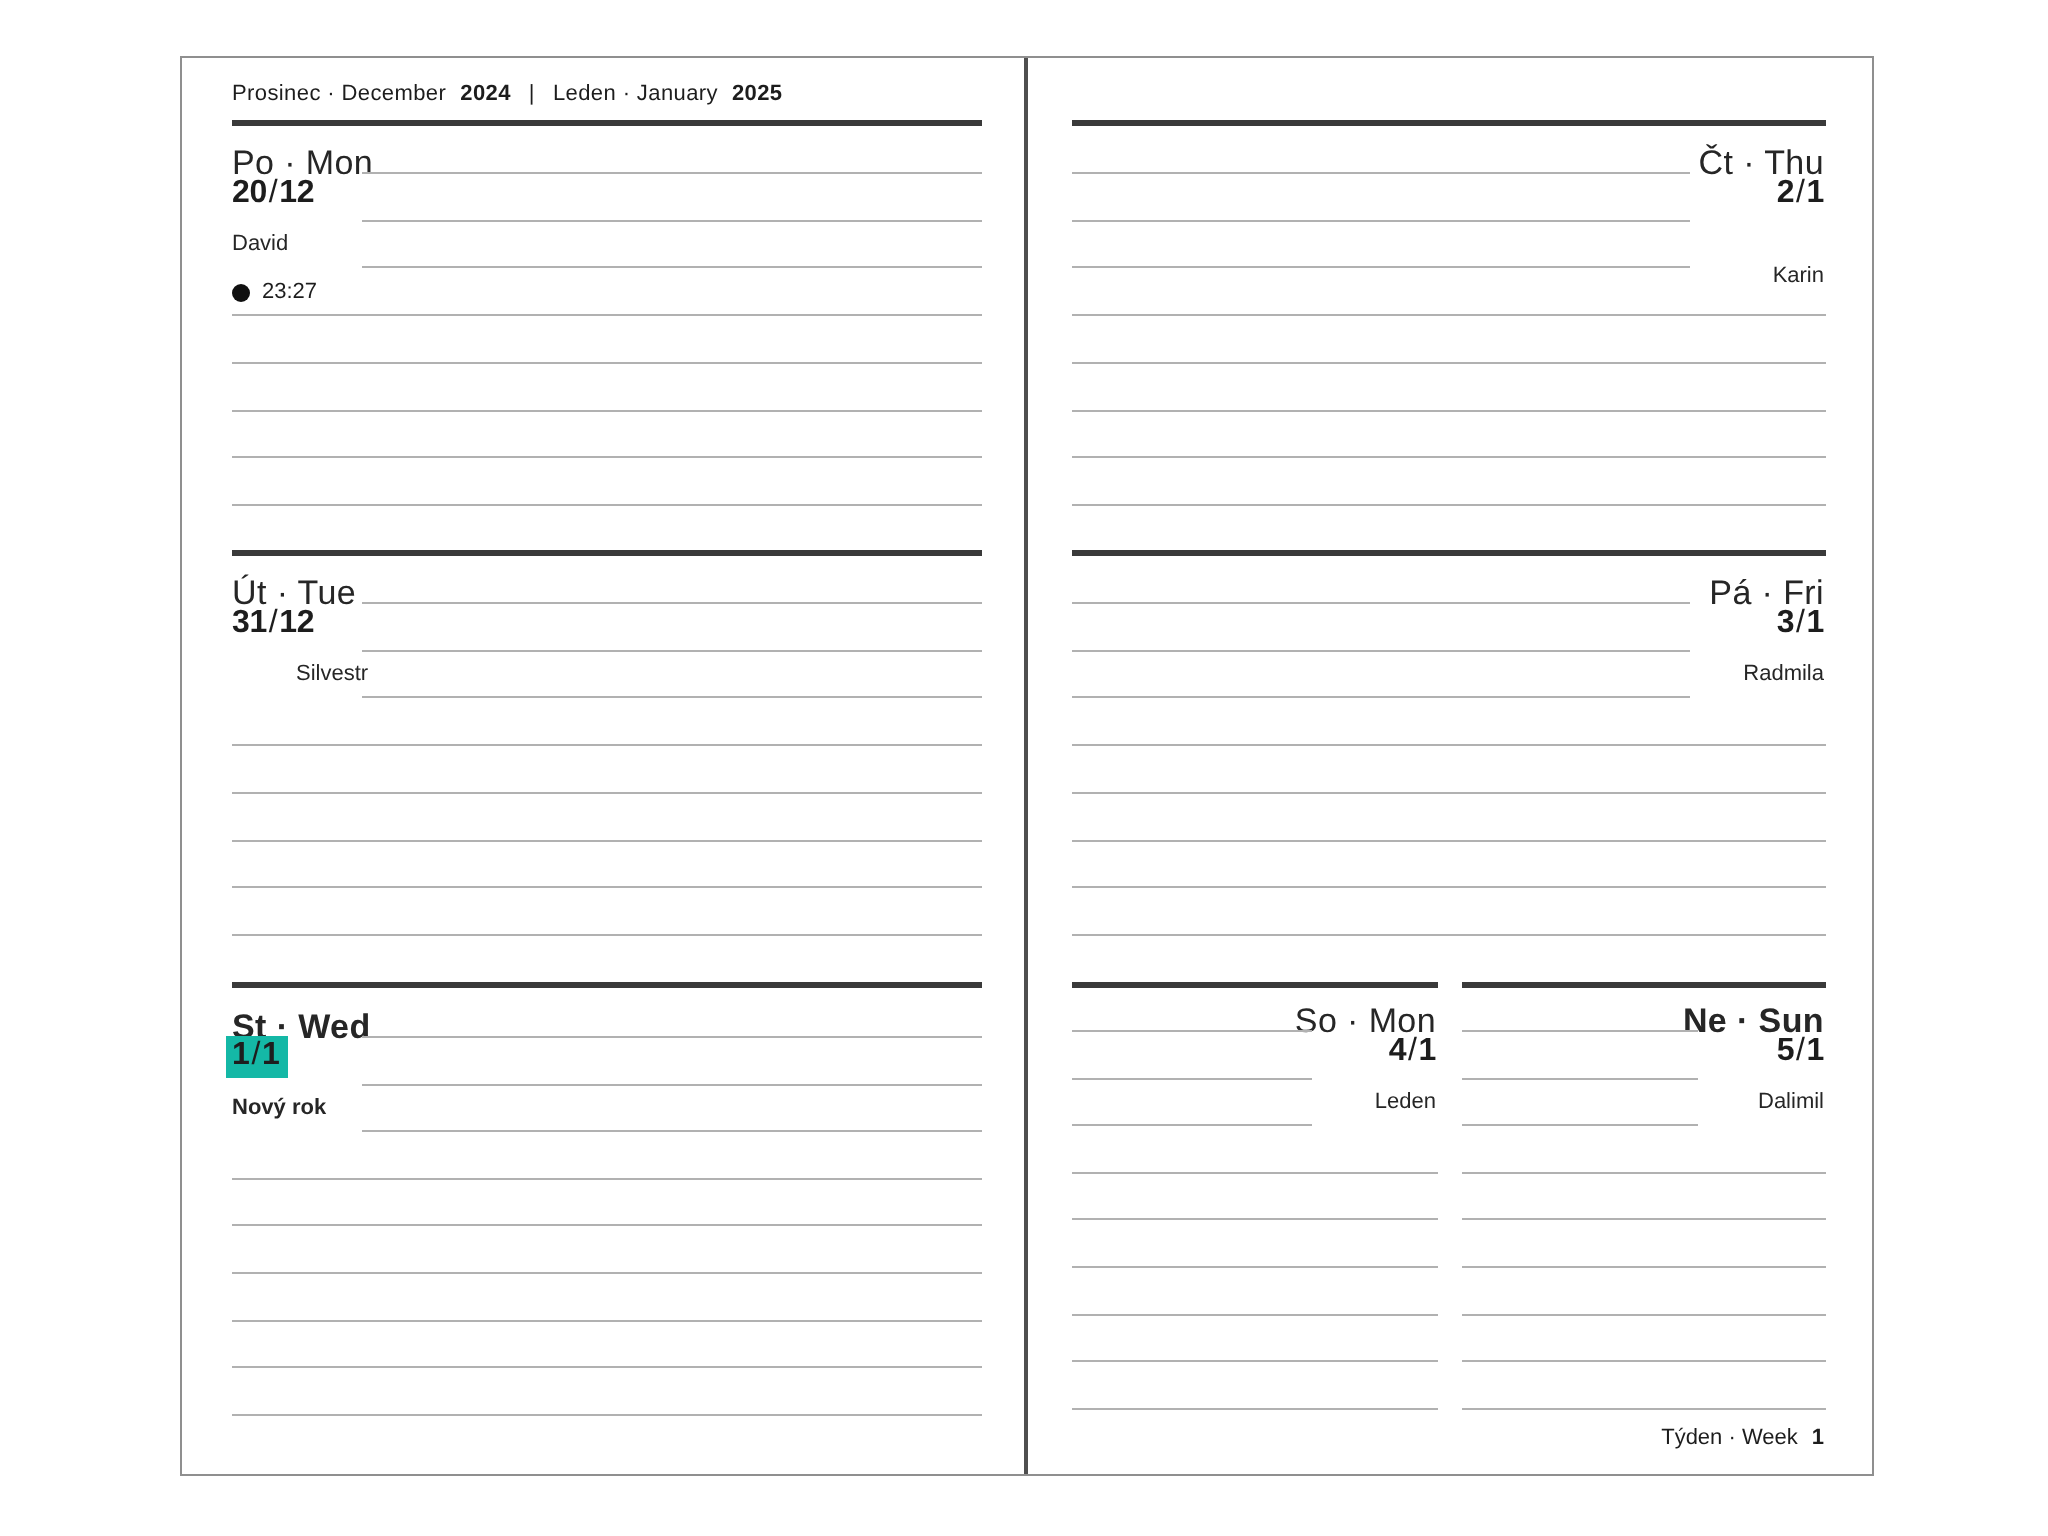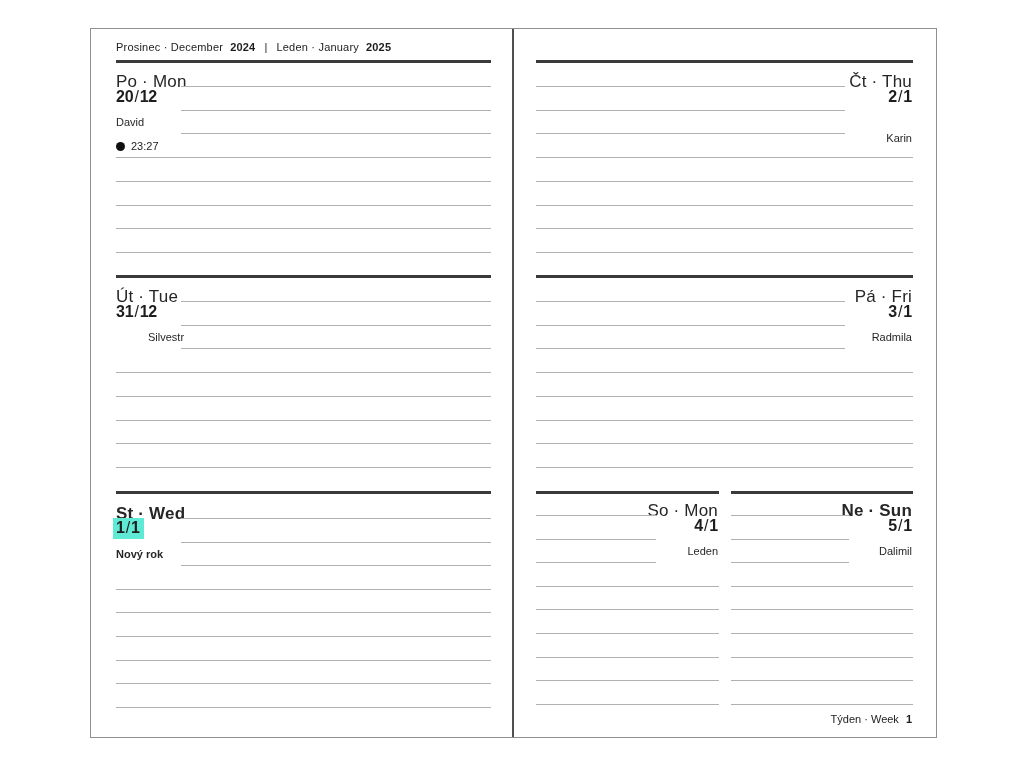--- a/index.html
+++ b/index.html
@@ -19,21 +19,21 @@
   .header-row .year { font-weight:bold; margin-left:7px; }
   .header-row .sep  { margin:0 9px; }
 
   .day-label { position:absolute; font-size:17px; letter-spacing:.2px; color:#262626; white-space:nowrap; }
   .day-date  { position:absolute; font-size:16px; font-weight:bold; letter-spacing:-.2px; white-space:nowrap; }
   .day-date .slash { font-weight:normal; padding:0 1px; }
   .day-name  { position:absolute; font-size:11px; color:#262626; white-space:nowrap; }
   .bold { font-weight:bold; }
   .ralign { text-align:right; }
 
-  .date-highlight { background:#5eead4; padding:1px 4px 2px 3px; display:inline-block; }
+  .date-highlight { background:#14b8a6; padding:1px 4px 2px 3px; display:inline-block; }
 
   .moon-row { position:absolute; left:25px; top:111px; display:flex; align-items:center; gap:6px; font-size:11px; }
   .moon-dot { width:9px; height:9px; border-radius:50%; background:#101010; display:inline-block; }
 
   .footer-row { position:absolute; right:24px; top:684px; font-size:11px; white-space:nowrap; }
   .footer-row .week-num { font-weight:bold; margin-left:7px; }
 </style>
 </head>
 <body>
 

